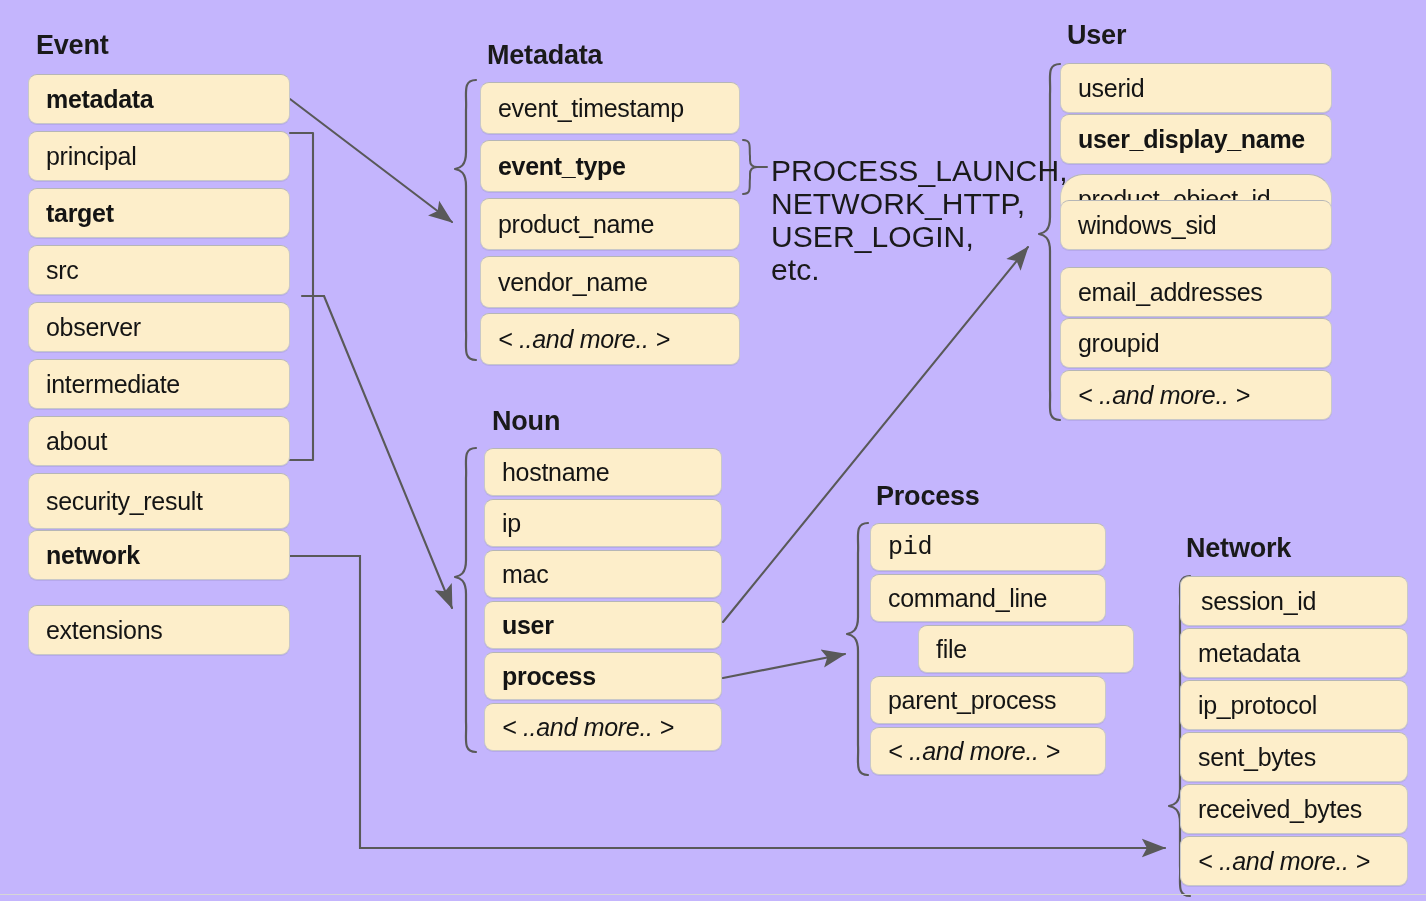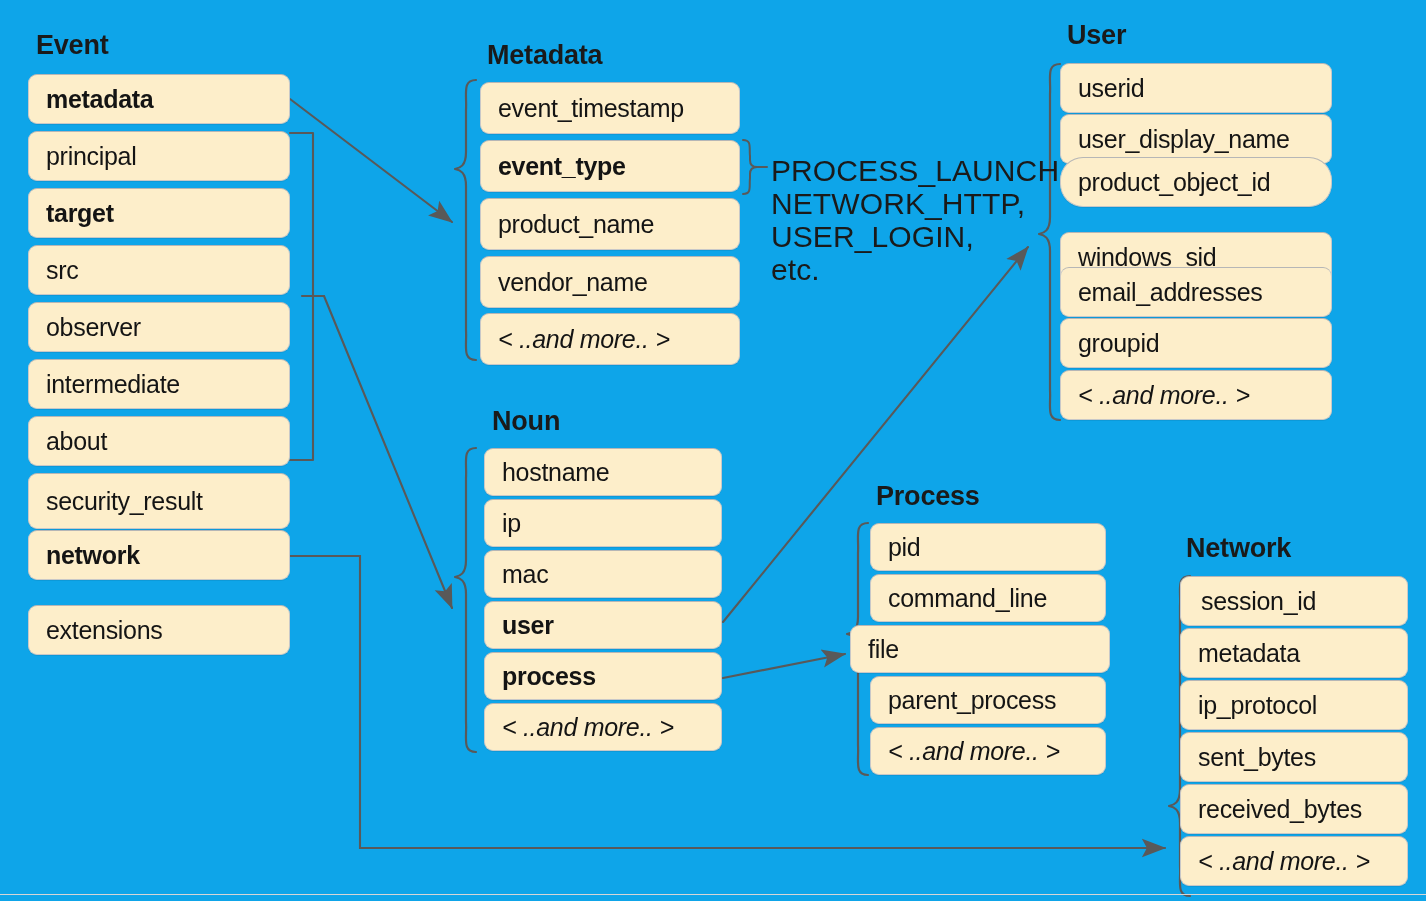--- a/index.html
+++ b/index.html
@@ -8,21 +8,21 @@
     background: #ffffff;
   }
   body {
     font-family: "Liberation Sans", sans-serif;
     -webkit-font-smoothing: antialiased;
   }
   #canvas {
     position: relative;
     width: 1426px;
     height: 901px;
-    background: #0ea5e9;
+    background: #c4b5fd;
     overflow: hidden;
   }
   #wires {
     position: absolute;
     left: 0;
     top: 0;
     width: 1426px;
     height: 901px;
     pointer-events: none;
   }
@@ -160,43 +160,43 @@
   </div>
 
   <div class="note" style="left:771px; top:154px;">PROCESS_LAUNCH,
 NETWORK_HTTP,
 USER_LOGIN,
 etc.</div>
 
   <div class="group">
     <div class="group-title" style="left:1067px; top:22px;">User</div>
     <div class="field" style="left:1060px; top:63px; width:272px; height:50px;">userid</div>
-    <div class="field" style="left:1060px; top:114px; width:272px; height:50px;">user_display_name</div>
-    <div class="field" style="left:1060px; top:157px; width:272px; height:50px;border-radius:23px;">product_object_id</div>
-    <div class="field" style="left:1060px; top:232px; width:272px; height:50px;">windows_sid</div>
+    <div class="field" style="left:1060px; top:114px; width:272px; height:50px;font-weight:bold;">user_display_name</div>
+    <div class="field" style="left:1060px; top:174px; width:272px; height:50px;border-radius:23px;">product_object_id</div>
+    <div class="field" style="left:1060px; top:200px; width:272px; height:50px;">windows_sid</div>
     <div class="field" style="left:1060px; top:267px; width:272px; height:50px;">email_addresses</div>
     <div class="field" style="left:1060px; top:318px; width:272px; height:50px;">groupid</div>
     <div class="field more" style="left:1060px; top:370px; width:272px; height:50px;">&lt; ..and more.. &gt;</div>
   </div>
 
   <div class="group">
     <div class="group-title" style="left:492px; top:408px;">Noun</div>
     <div class="field" style="left:484px; top:448px; width:238px; height:48px;">hostname</div>
     <div class="field" style="left:484px; top:499px; width:238px; height:48px;">ip</div>
     <div class="field" style="left:484px; top:550px; width:238px; height:48px;">mac</div>
     <div class="field bold" style="left:484px; top:601px; width:238px; height:48px;">user</div>
     <div class="field bold" style="left:484px; top:652px; width:238px; height:48px;">process</div>
     <div class="field more" style="left:484px; top:703px; width:238px; height:48px;">&lt; ..and more.. &gt;</div>
   </div>
 
   <div class="group">
     <div class="group-title" style="left:876px; top:483px;">Process</div>
-    <div class="field" style="left:870px; top:523px; width:236px; height:48px;">pid</div>
+    <div class="field" style="left:870px; top:523px; width:236px; height:48px;font-family:Liberation Mono, monospace;">pid</div>
     <div class="field" style="left:870px; top:574px; width:236px; height:48px;">command_line</div>
-    <div class="field" style="left:850px; top:625px; width:260px; height:48px;">file</div>
+    <div class="field" style="left:918px; top:625px; width:216px; height:48px;">file</div>
     <div class="field" style="left:870px; top:676px; width:236px; height:48px;">parent_process</div>
     <div class="field more" style="left:870px; top:727px; width:236px; height:48px;">&lt; ..and more.. &gt;</div>
   </div>
 
   <div class="group">
     <div class="group-title" style="left:1186px; top:535px;">Network</div>
     <div class="field" style="left:1180px; top:576px; width:228px; height:50px;padding-left:20px;">session_id</div>
     <div class="field" style="left:1180px; top:628px; width:228px; height:50px;">metadata</div>
     <div class="field" style="left:1180px; top:680px; width:228px; height:50px;">ip_protocol</div>
     <div class="field" style="left:1180px; top:732px; width:228px; height:50px;">sent_bytes</div>

